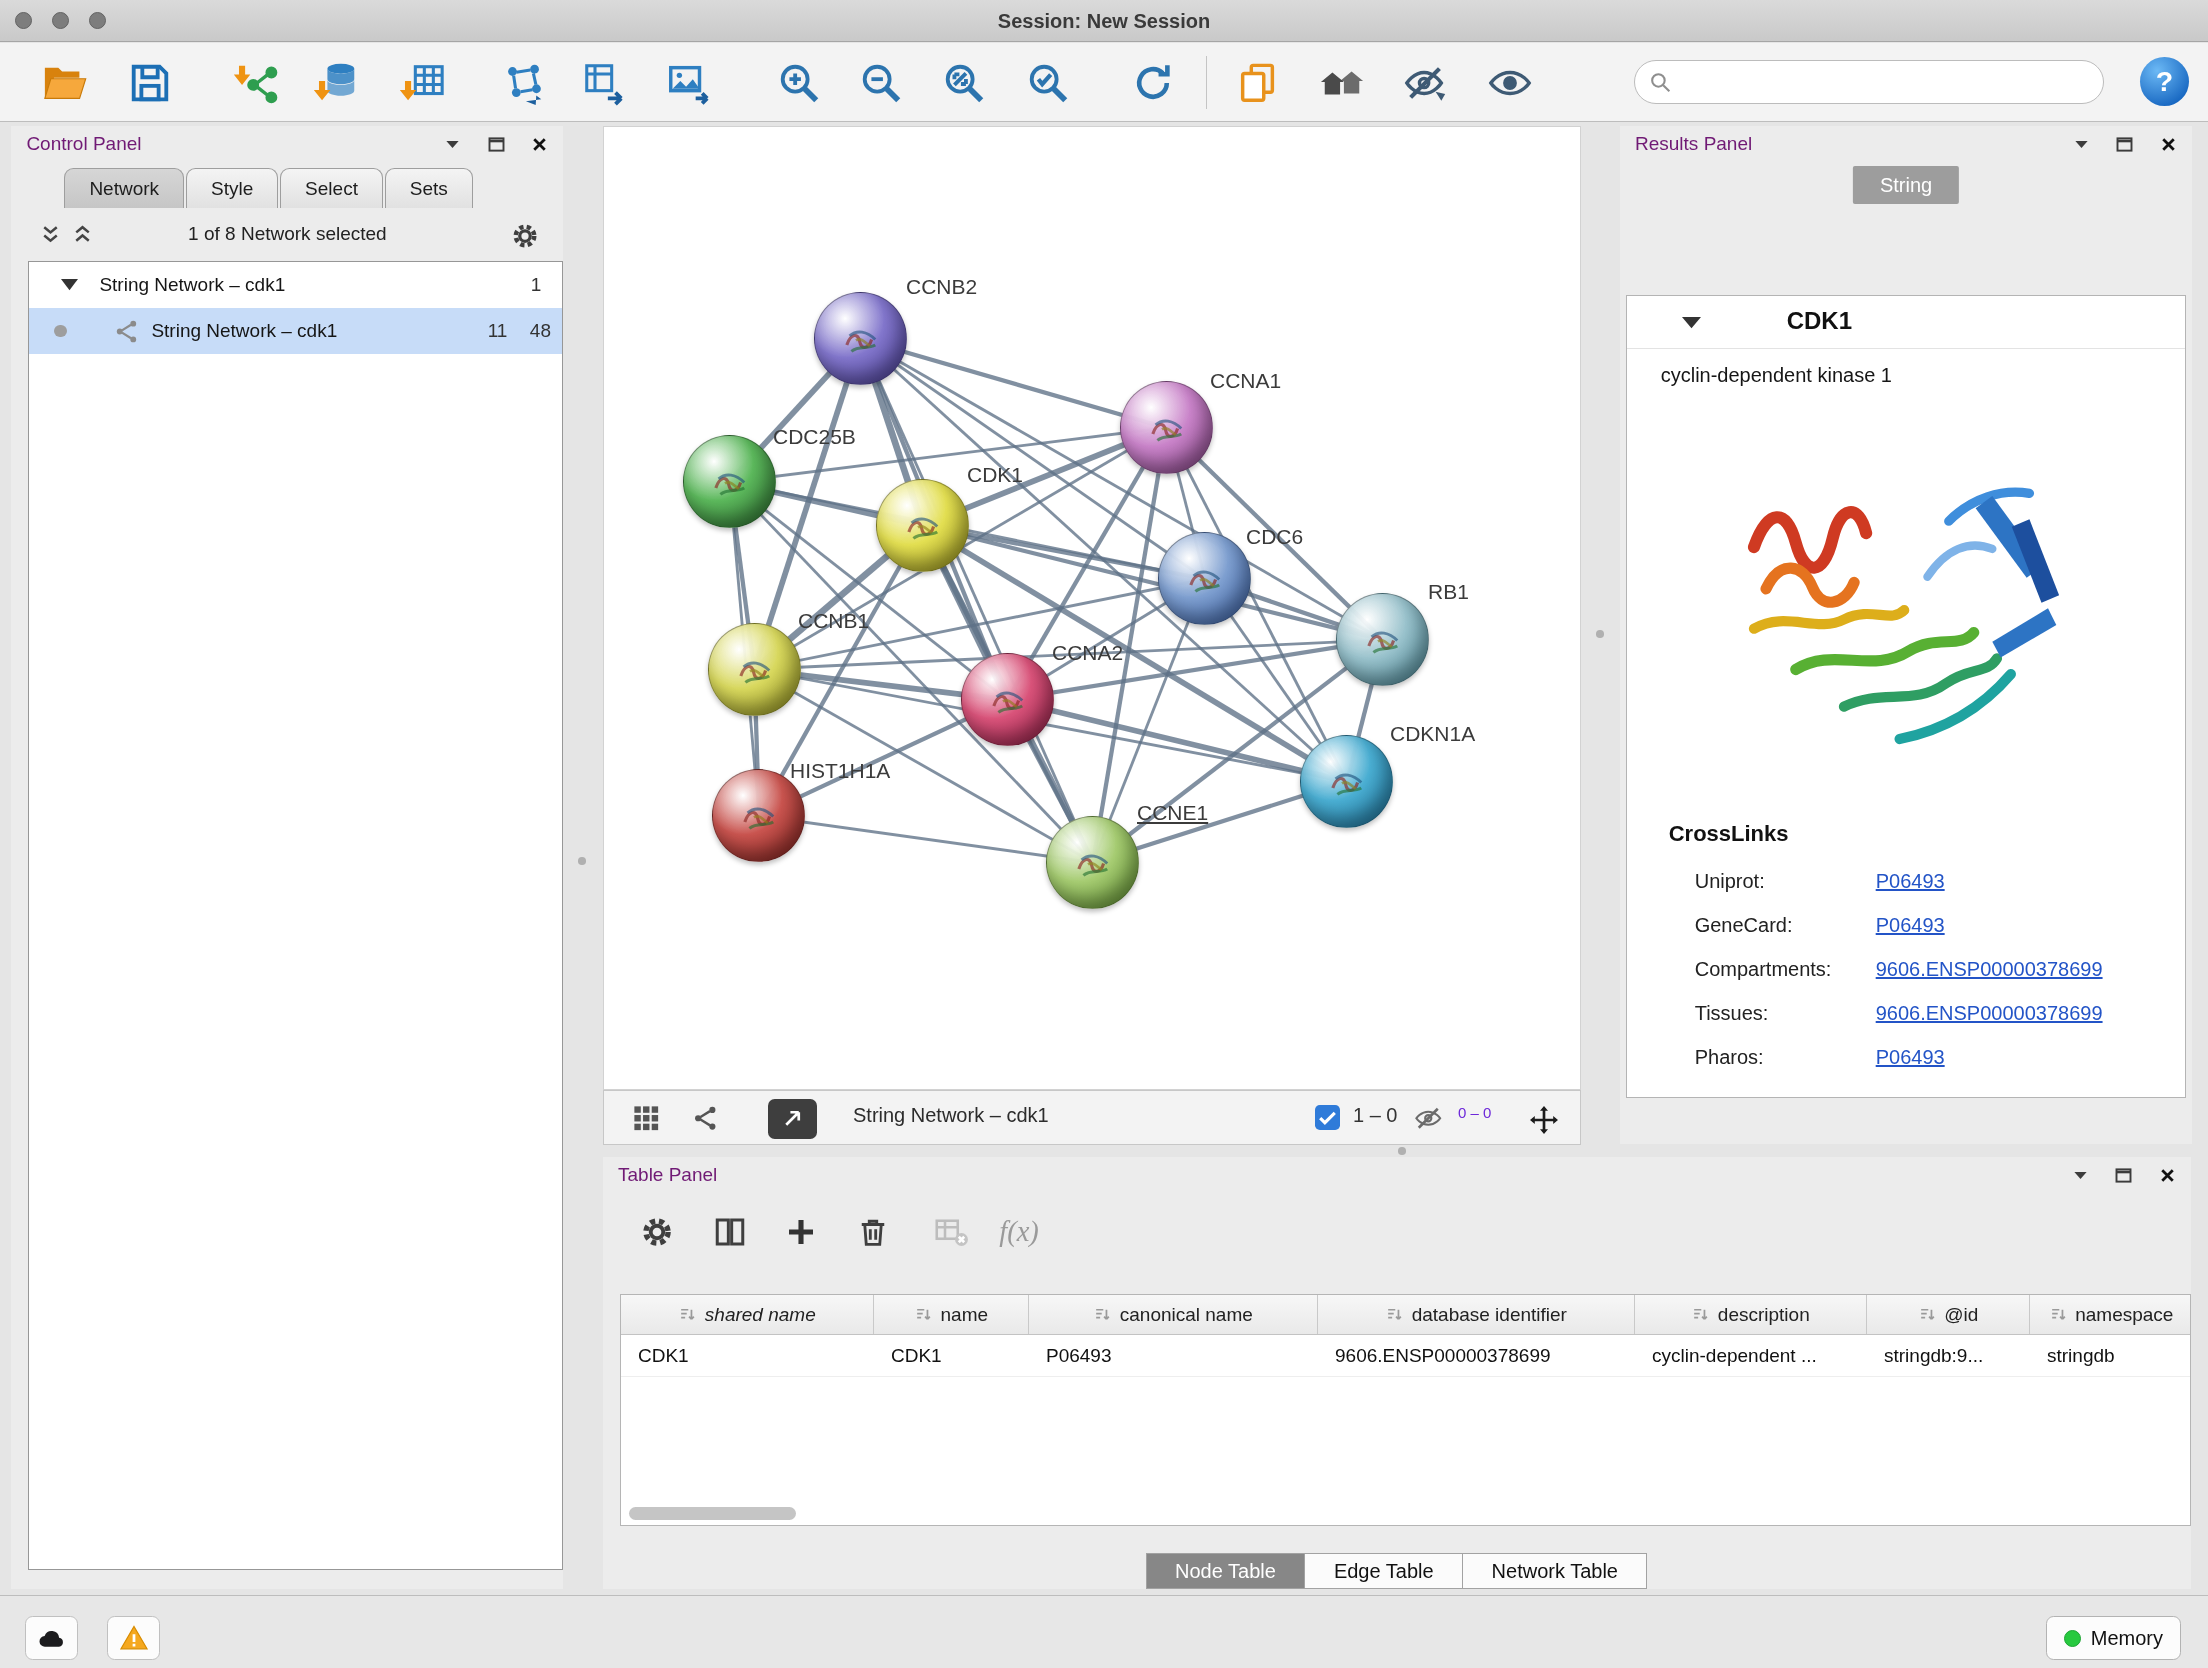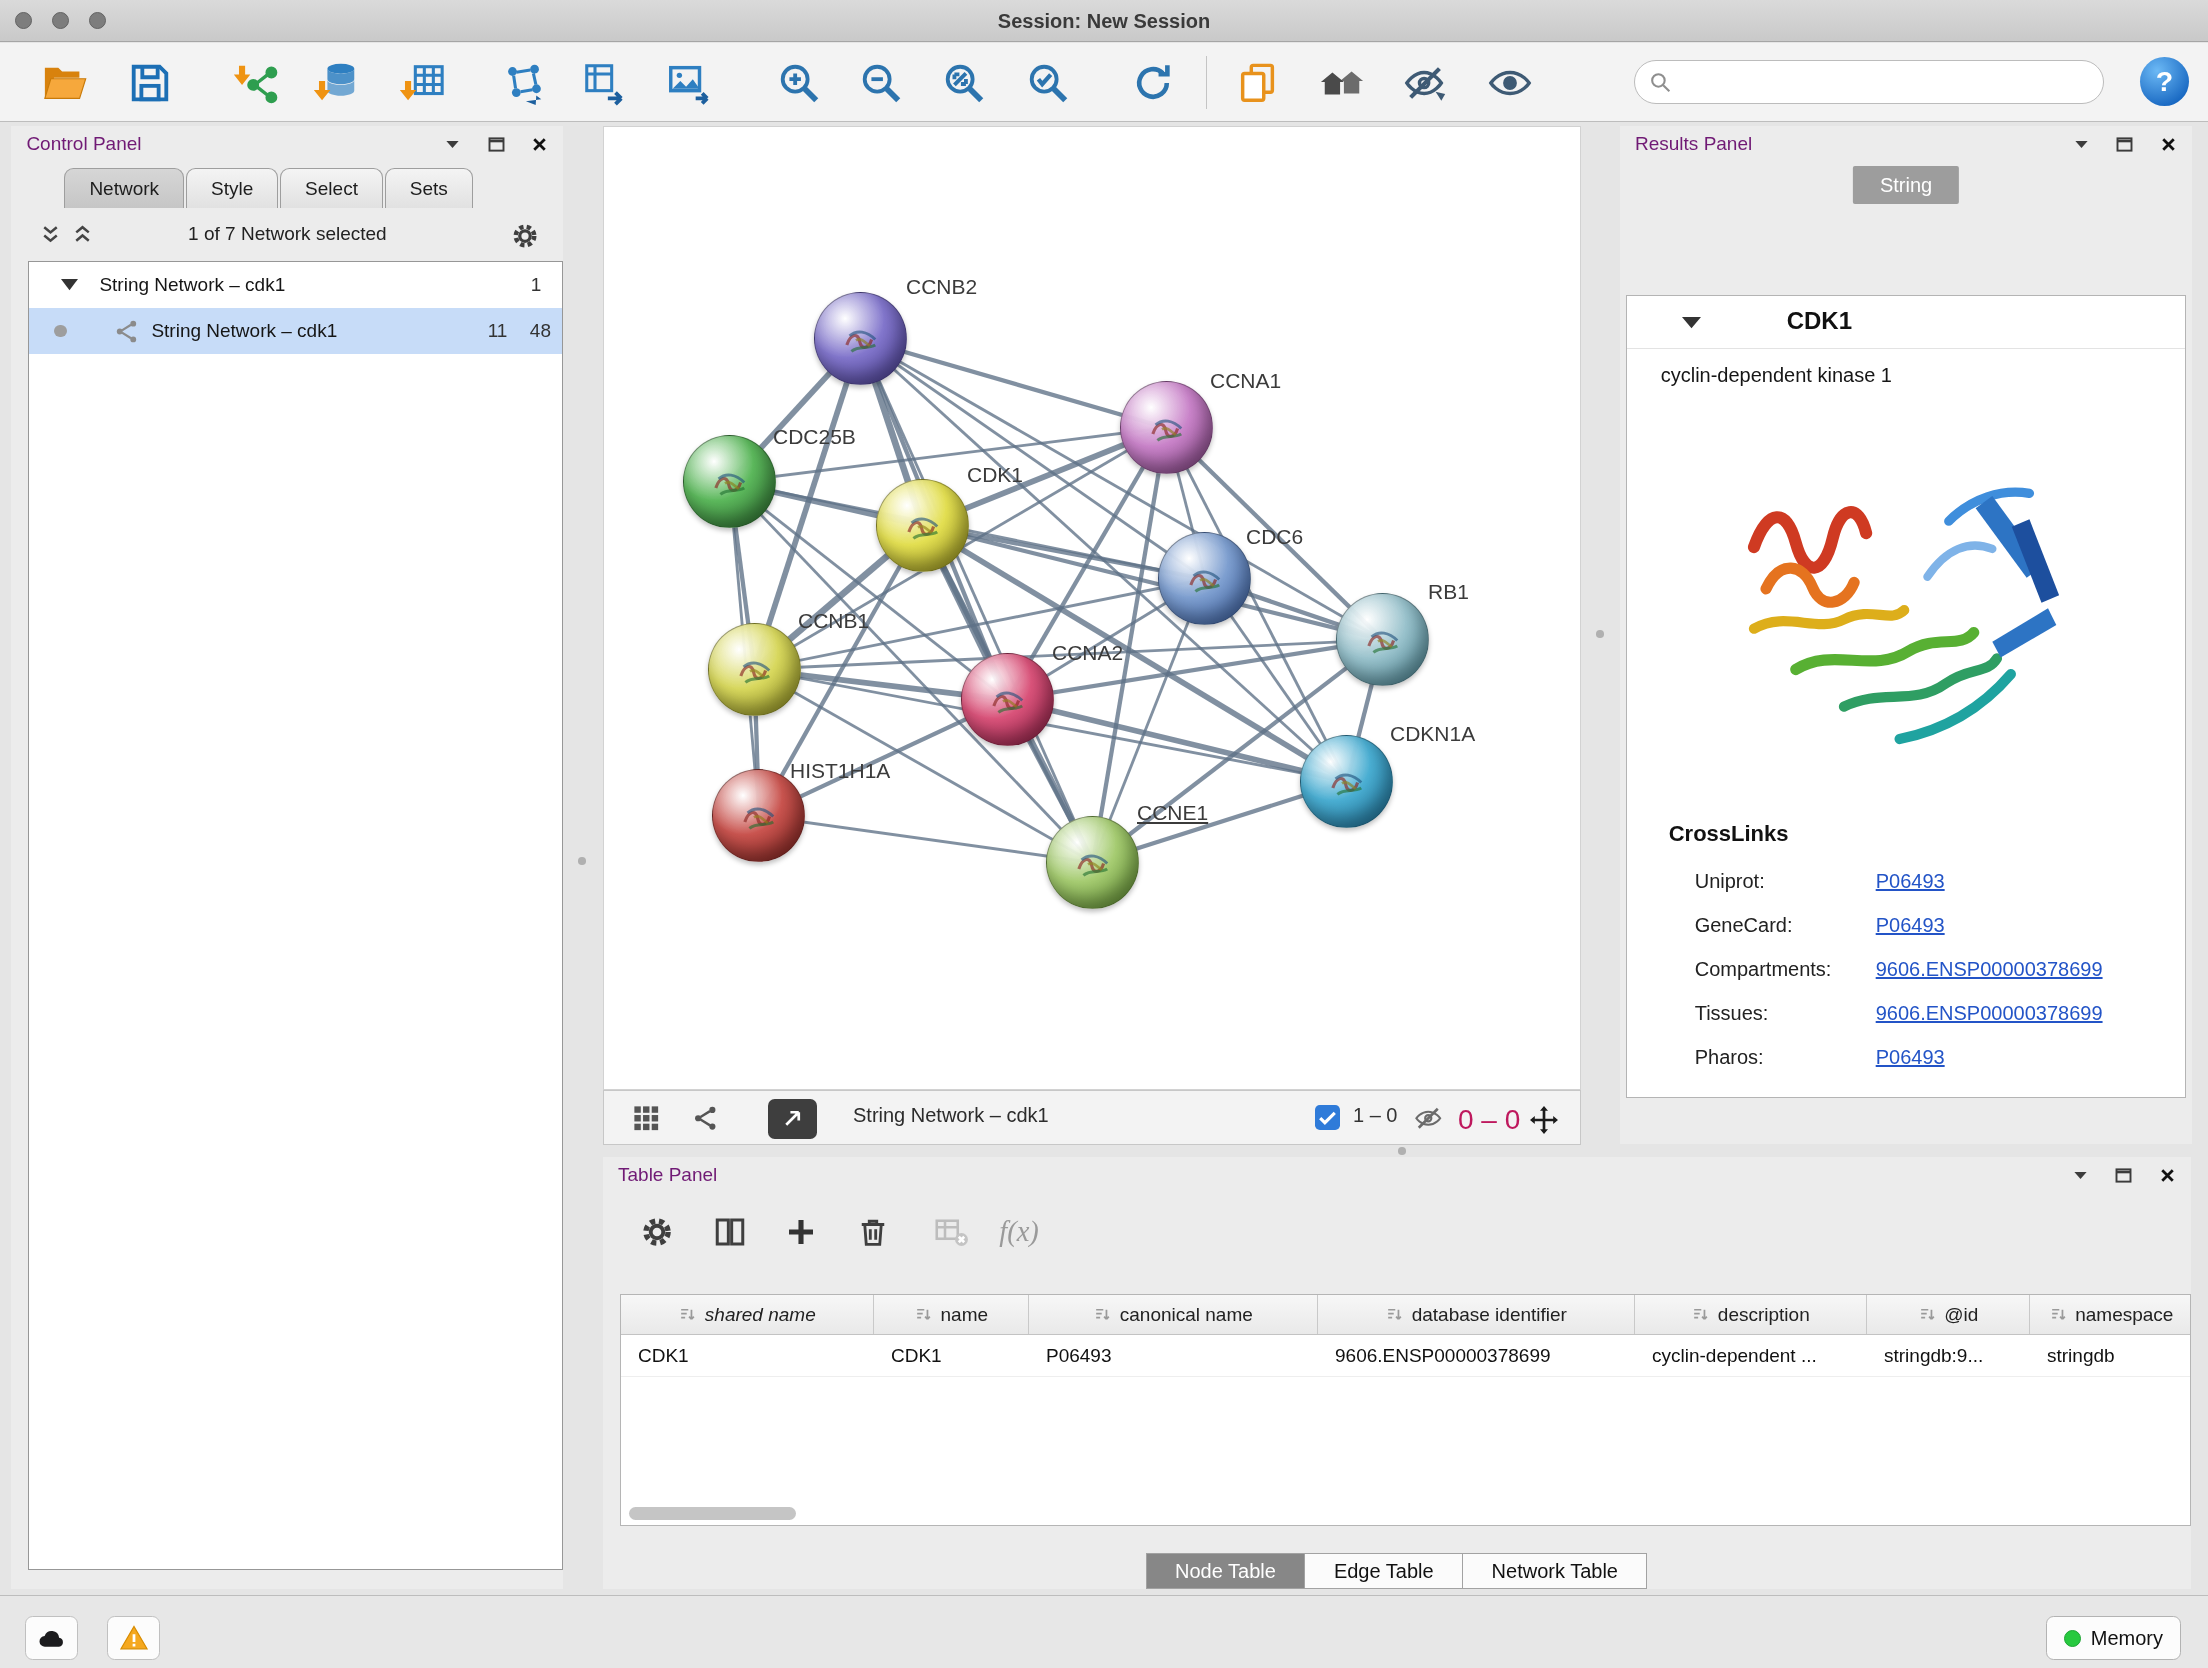--- a/index.html
+++ b/index.html
@@ -66,21 +66,21 @@
 .nf-btn{position:absolute;top:9.5px;width:42px;height:36px;display:flex;align-items:center;justify-content:center}
 .nf-btn svg{width:28.5px;height:28.5px}
 .nf-dark{position:absolute;left:164px;top:7.6px;width:49px;height:40px;background:#3e3e3e;border-radius:6.7px;display:flex;align-items:center;justify-content:center}
 .nf-dark svg{width:25px;height:25px}
 .nf-title{position:absolute;left:249px;top:13.3px;font-size:20px;color:#2c2c2c}
 .nf-chk{position:absolute;left:711px;top:14.3px;width:25px;height:25px;background:#2f7bd9;border-radius:4.8px}
 .nf-chk svg{width:25px;height:25px}
 .nf-cnt1{position:absolute;left:749px;top:13.3px;font-size:20px;color:#333}
 .nf-eye{position:absolute;left:810px;top:13.3px;width:28.5px;height:28.5px}
 .nf-eye svg{width:28.5px;height:28.5px}
-.nf-cnt2{position:absolute;left:854px;top:13.3px;font-size:28px;color:#be185d}
+.nf-cnt2{position:absolute;left:854px;top:13.3px;font-size:15px;color:#6d28d9}
 .nf-move{position:absolute;left:924px;top:9.5px;width:38px;height:38px}
 .nf-move svg{width:32px;height:32px}
 
 
 .results-panel{left:1620px;top:126px;width:572px;height:1018px}
 .string-badge{position:absolute;left:50%;transform:translateX(-50%);top:40px;height:38px;line-height:38px;padding:0 27px;background:#9d9d9d;border-radius:2px;color:#fff;font-size:20px}
 .rp-btnbox{position:absolute;left:5.7px;top:93px;width:560px;height:72px;background:#f2f2f2;border:1px solid #b4b4b4;display:flex;align-items:center;justify-content:center;gap:36px}
 .rp-btn{height:44px;padding:0 27px;background:linear-gradient(#fdfdfd,#ededed);border:1px solid #a3a3a3;border-radius:8.6px;font-size:20px;color:#111}
 .rp-card{position:absolute;left:5.7px;top:169px;width:560px;height:803px;background:#fff;border:1px solid #b4b4b4;overflow:hidden}
 .rp-card-header{position:relative;height:53px;border-bottom:1px solid #e3e3e3}
@@ -350,21 +350,21 @@
       <button class="cp-tab">Select</button>
       <button class="cp-tab">Sets</button>
     </div>
   <div class="cp-subbar">
     <button class="chev" style="left:27px"><span><svg viewBox="0 0 24 24" fill="none" stroke="#444" stroke-width="2.4">
             <path d="M6 4l6 5 6-5M6 12l6 5 6-5"></path>
           </svg></span></button>
     <button class="chev" style="left:59px"><span><svg viewBox="0 0 24 24" fill="none" stroke="#444" stroke-width="2.4">
             <path d="M6 9l6-5 6 5M6 17l6-5 6 5"></path>
           </svg></span></button>
-    <span class="cp-selection">1 of 7 Network selected</span>
+    <span class="cp-selection">1 of 8 Network selected</span>
     <button class="cp-gear"><span><svg viewBox="0 0 24 24" fill="none" stroke="#3f3f3f">
             <circle cx="12" cy="12" r="7.4" stroke-width="3.6" stroke-dasharray="3.4 2.6"></circle>
             <circle cx="12" cy="12" r="4.2" stroke-width="2.6"></circle>
           </svg></span></button>
   </div>
   <div class="cp-tree">
     <div class="tree-row root">
       <span class="tree-tri">
           <svg viewBox="0 0 18 16">
             <path d="M0 2l9 12L18 2z" fill="#333"></path>

